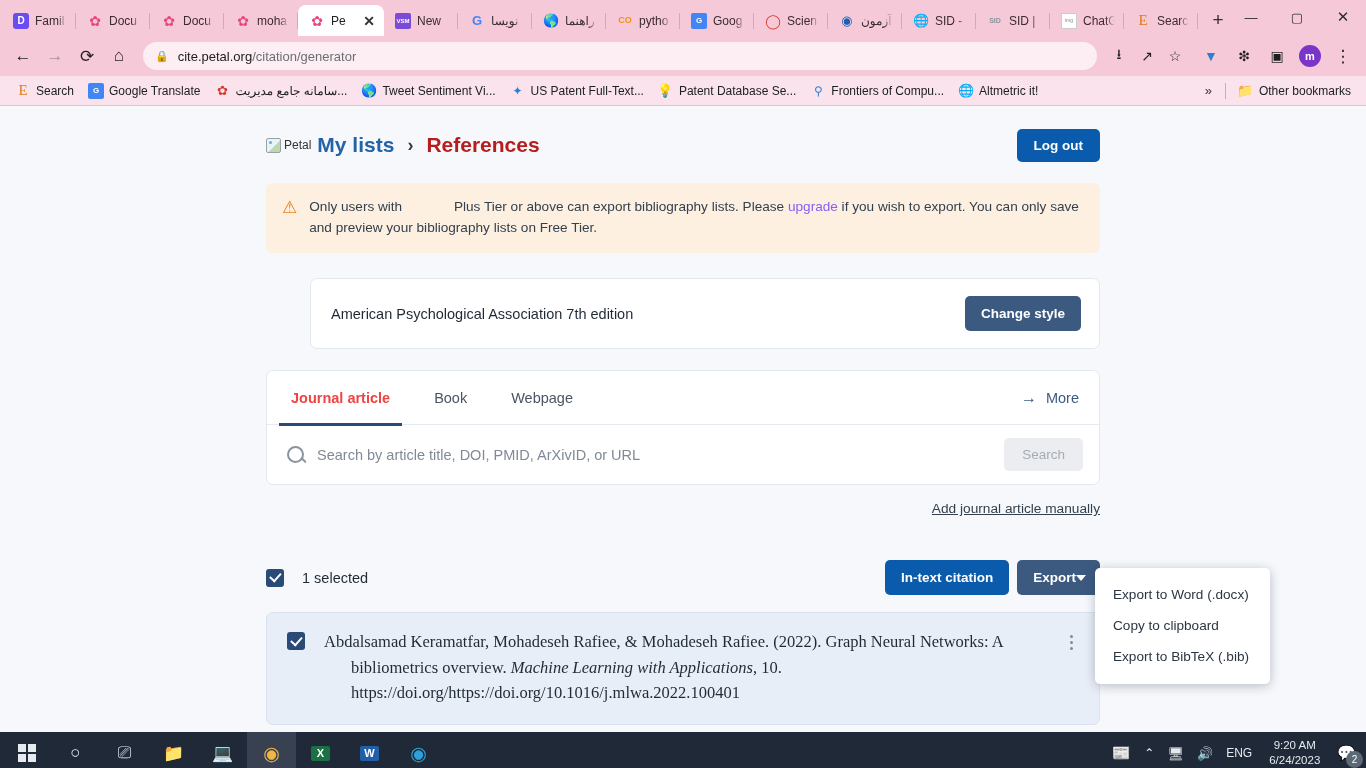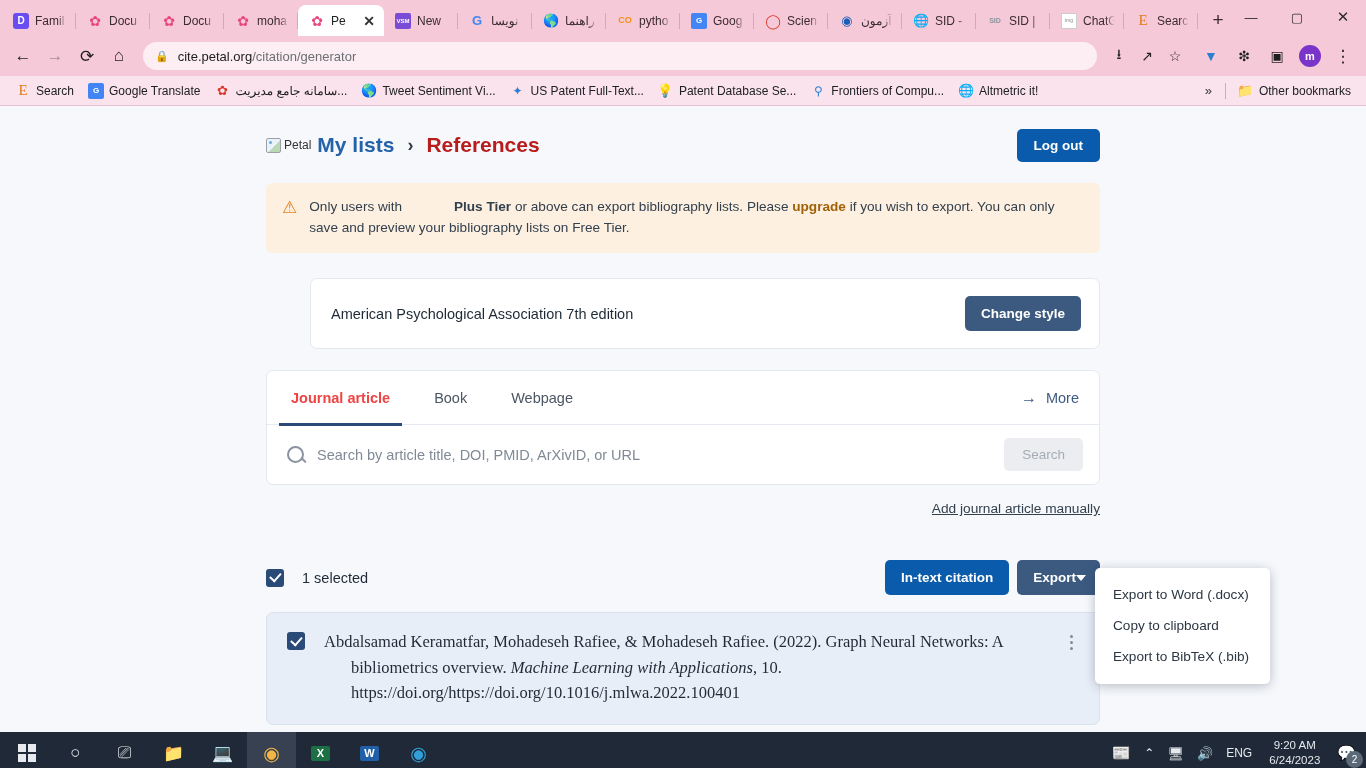--- a/index.html
+++ b/index.html
@@ -128,22 +128,22 @@
     padding: 9px 17px; border-radius: 5px; border: none;
   }
 
   
   .warn {
     margin-top: 15px; background: #fdf0e1; border-radius: 6px;
     padding: 14px 18px 15px 16px; display: flex; gap: 12px;
   }
   .warn-ico { color: #e8821e; font-size: 17px; line-height: 1.2; flex: none; margin-top:1px;}
   .warn-txt { font-size: 13.6px; color: #33404e; line-height: 1.52; }
-  .warn-txt b { font-weight: 700; padding-left: 48px; }
-  .warn-txt a { color: #a16207; text-decoration: none; font-weight: 700; }
+  .warn-txt b { font-weight: 400; padding-left: 48px; }
+  .warn-txt a { color: #8b5cf6; text-decoration: none; font-weight: 400; }
 
   
   .card {
     background: #fff; border: 1px solid #e3e8ef; border-radius: 7px;
     margin-top: 25px;
   }
   .style-card {
     display: flex; align-items: center; padding: 17px 18px 17px 20px;
     min-height: 63px;
     margin-left: 44px;

